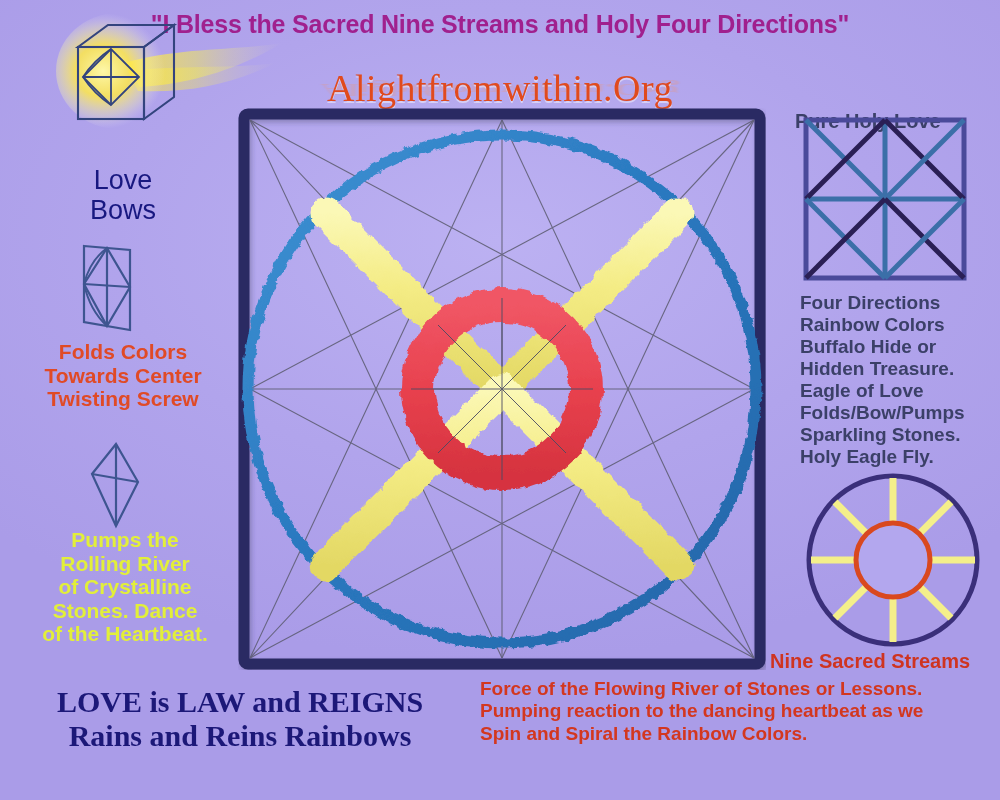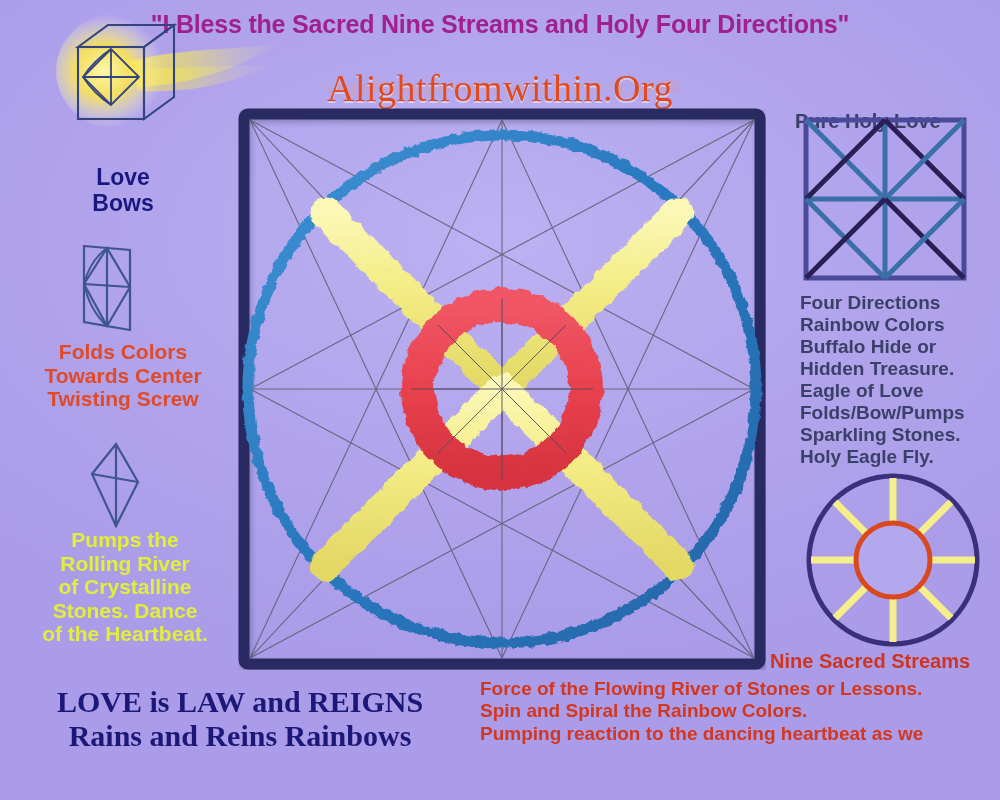--- a/index.html
+++ b/index.html
@@ -58,22 +58,22 @@
     transform-origin: top center;
     filter: blur(1px);
     pointer-events: none;
   }
 
   
   #love-bows-label {
     left: 38px; top: 165px;
     width: 170px;
     text-align: center;
-    font-size: 23px;
-    font-weight: bold;
+    font-size: 27px;
+    font-weight: normal;
     color: #181880;
     line-height: 1.12;
   }
   #folds-spiral-text {
     left: 8px; top: 340px;
     width: 230px;
     text-align: center;
     font-size: 21px;
     font-weight: bold;
     color: #e04a26;
@@ -362,17 +362,17 @@
         </g>
         <circle cx="95" cy="92" r="37" fill="#b3a7ee" stroke="#d9481f" stroke-width="5"></circle>
       </g>
     </svg>
   </div>
 
   <div class="abs" id="nine-sacred-streams-label">Nine Sacred Streams</div>
 
   <div class="abs" id="force-flowing-text">
     <span class="line">Force of the Flowing River of Stones or Lessons.</span>
+    <span class="line">Pumping reaction to the dancing heartbeat as we</span>
     <span class="line">Spin and Spiral the Rainbow Colors.</span>
-    <span class="line">Pumping reaction to the dancing heartbeat as we</span>
   </div>
 
 </div>
 
 </body></html>

